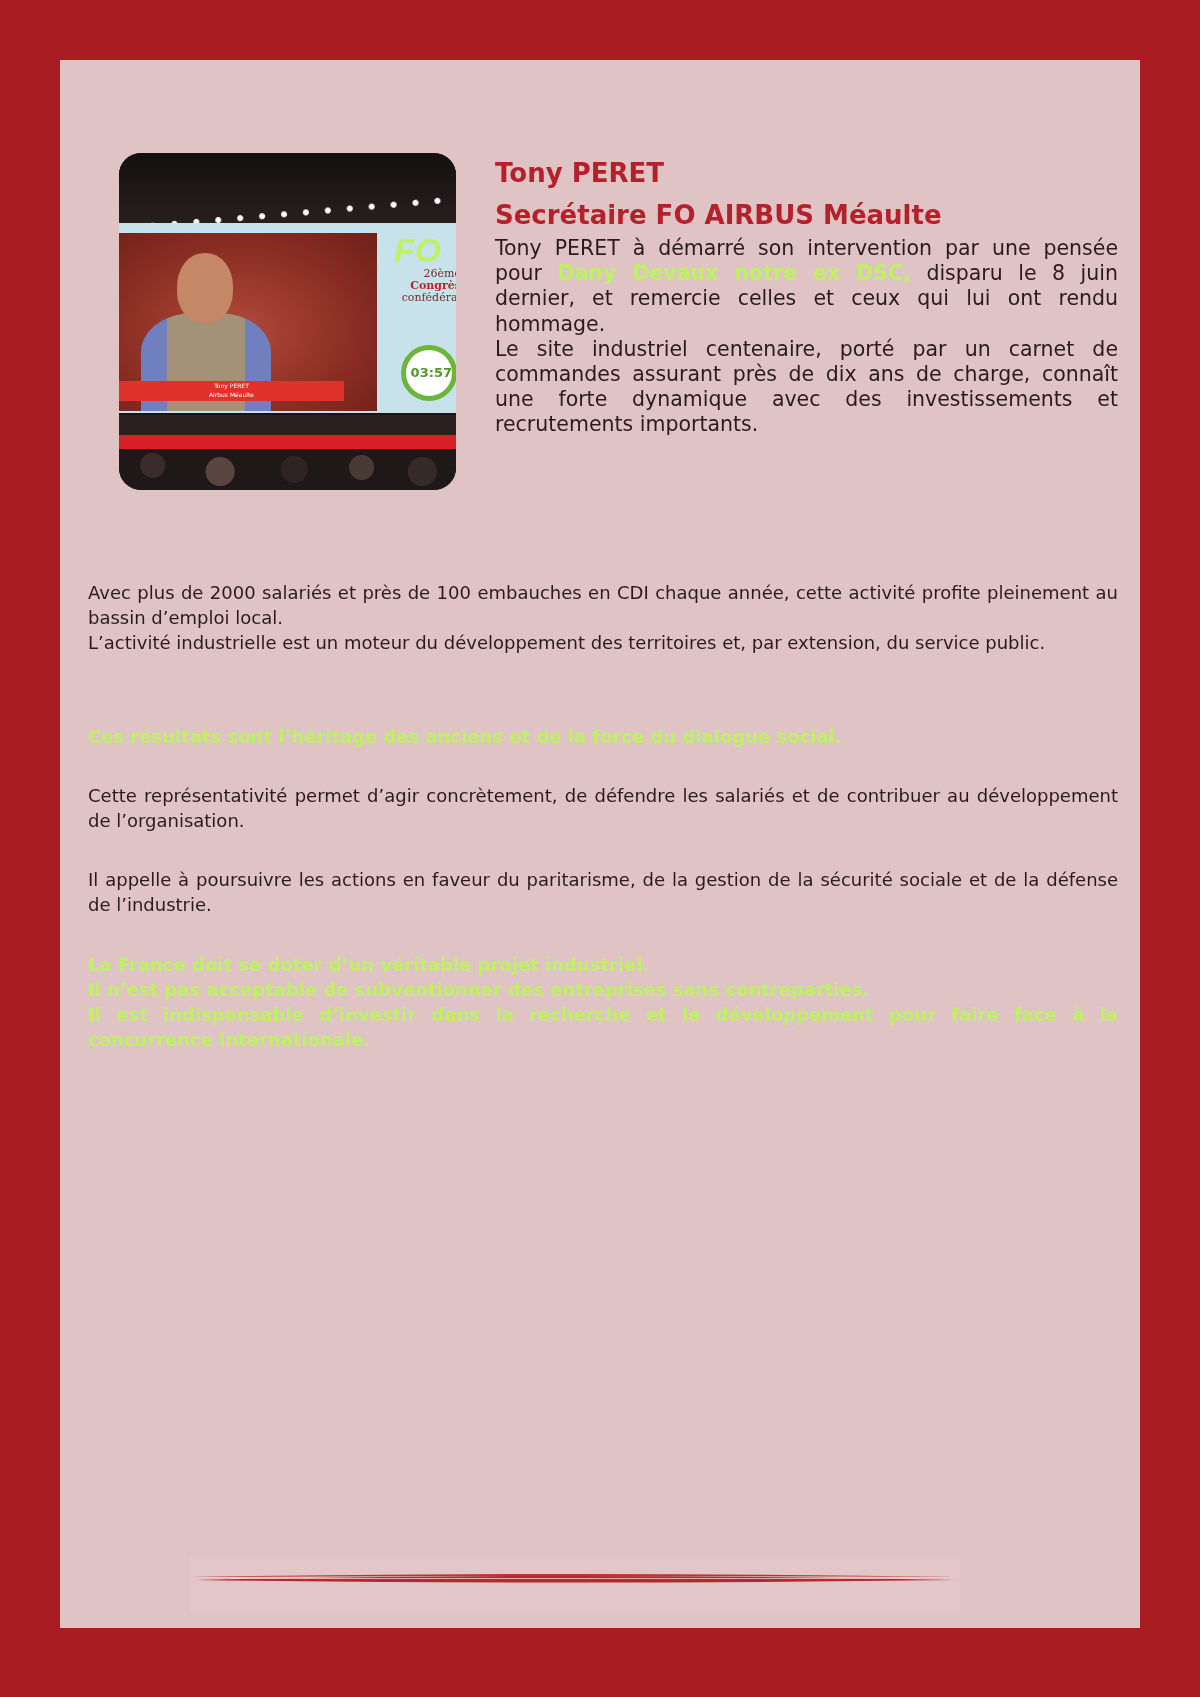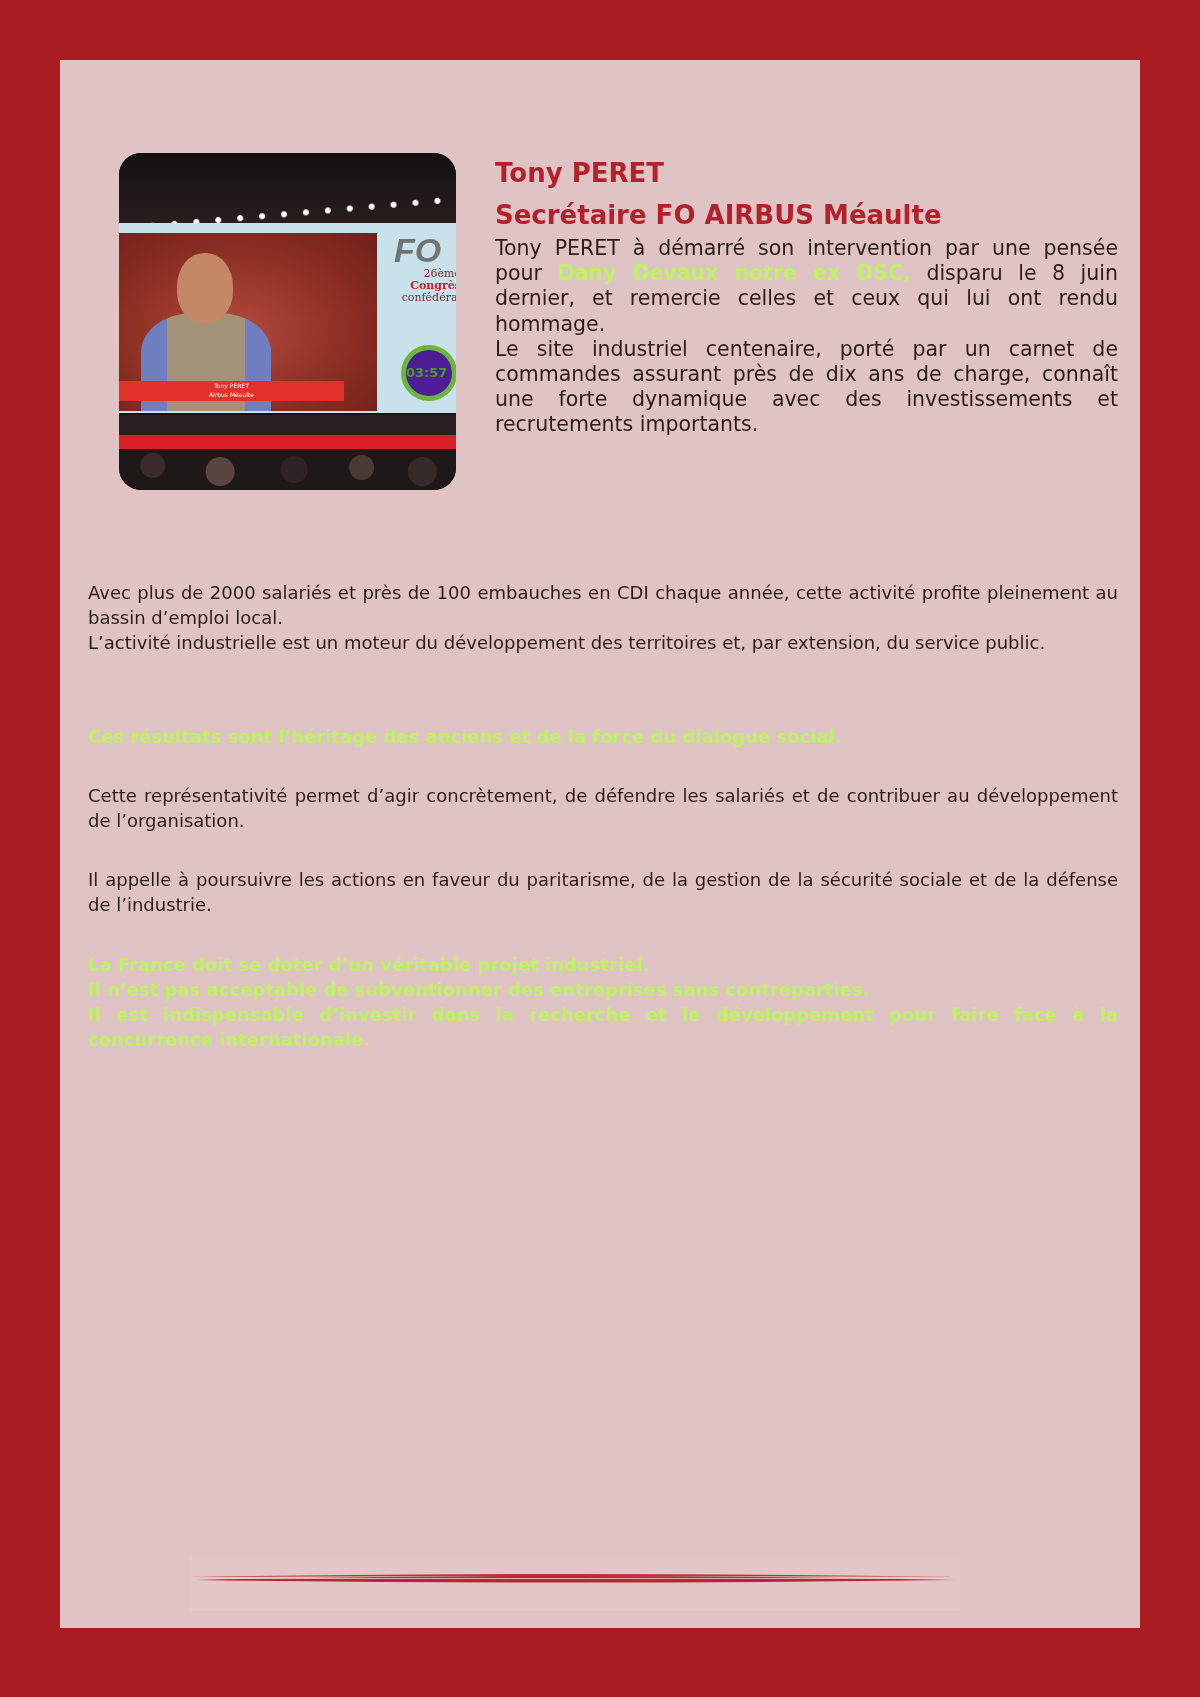--- a/index.html
+++ b/index.html
@@ -62,21 +62,21 @@
     .photo .banner {
       position: absolute; left: 0; top: 228px; width: 225px; height: 20px;
       background: #e0312b;
       color: #fff;
       font-size: 6px;
       text-align: center;
       line-height: 9px;
     }
     .photo .fo-logo {
       position: absolute; left: 275px; top: 78px;
-      color: #737373;
+      color: #bef264;
       font-weight: bold;
       font-style: italic;
       font-size: 34px;
       font-family: "Liberation Sans", sans-serif;
     }
     .photo .congress {
       position: absolute; left: 262px; top: 115px;
       color: #7b2a2a;
       font-family: "DejaVu Serif", serif;
       font-size: 11px;
@@ -86,22 +86,22 @@
     }
     .photo .timer {
       position: absolute; left: 282px; top: 192px; width: 56px; height: 56px;
       border-radius: 50%;
       border: 5px solid #6cb53c;
       box-sizing: border-box;
       color: #4f9a2a;
       font-weight: bold;
       font-size: 13px;
       line-height: 46px;
-      text-align: left;
-      background: #4c1d95;
+      text-align: right;
+      background: #ffffff;
     }
     .photo .stage {
       position: absolute; left: 0; top: 262px; width: 100%; height: 20px;
       background: #2a2020;
     }
     .photo .table {
       position: absolute; left: 0; top: 282px; width: 100%; height: 24px;
       background: #d81e26;
     }
     .photo .audience {

